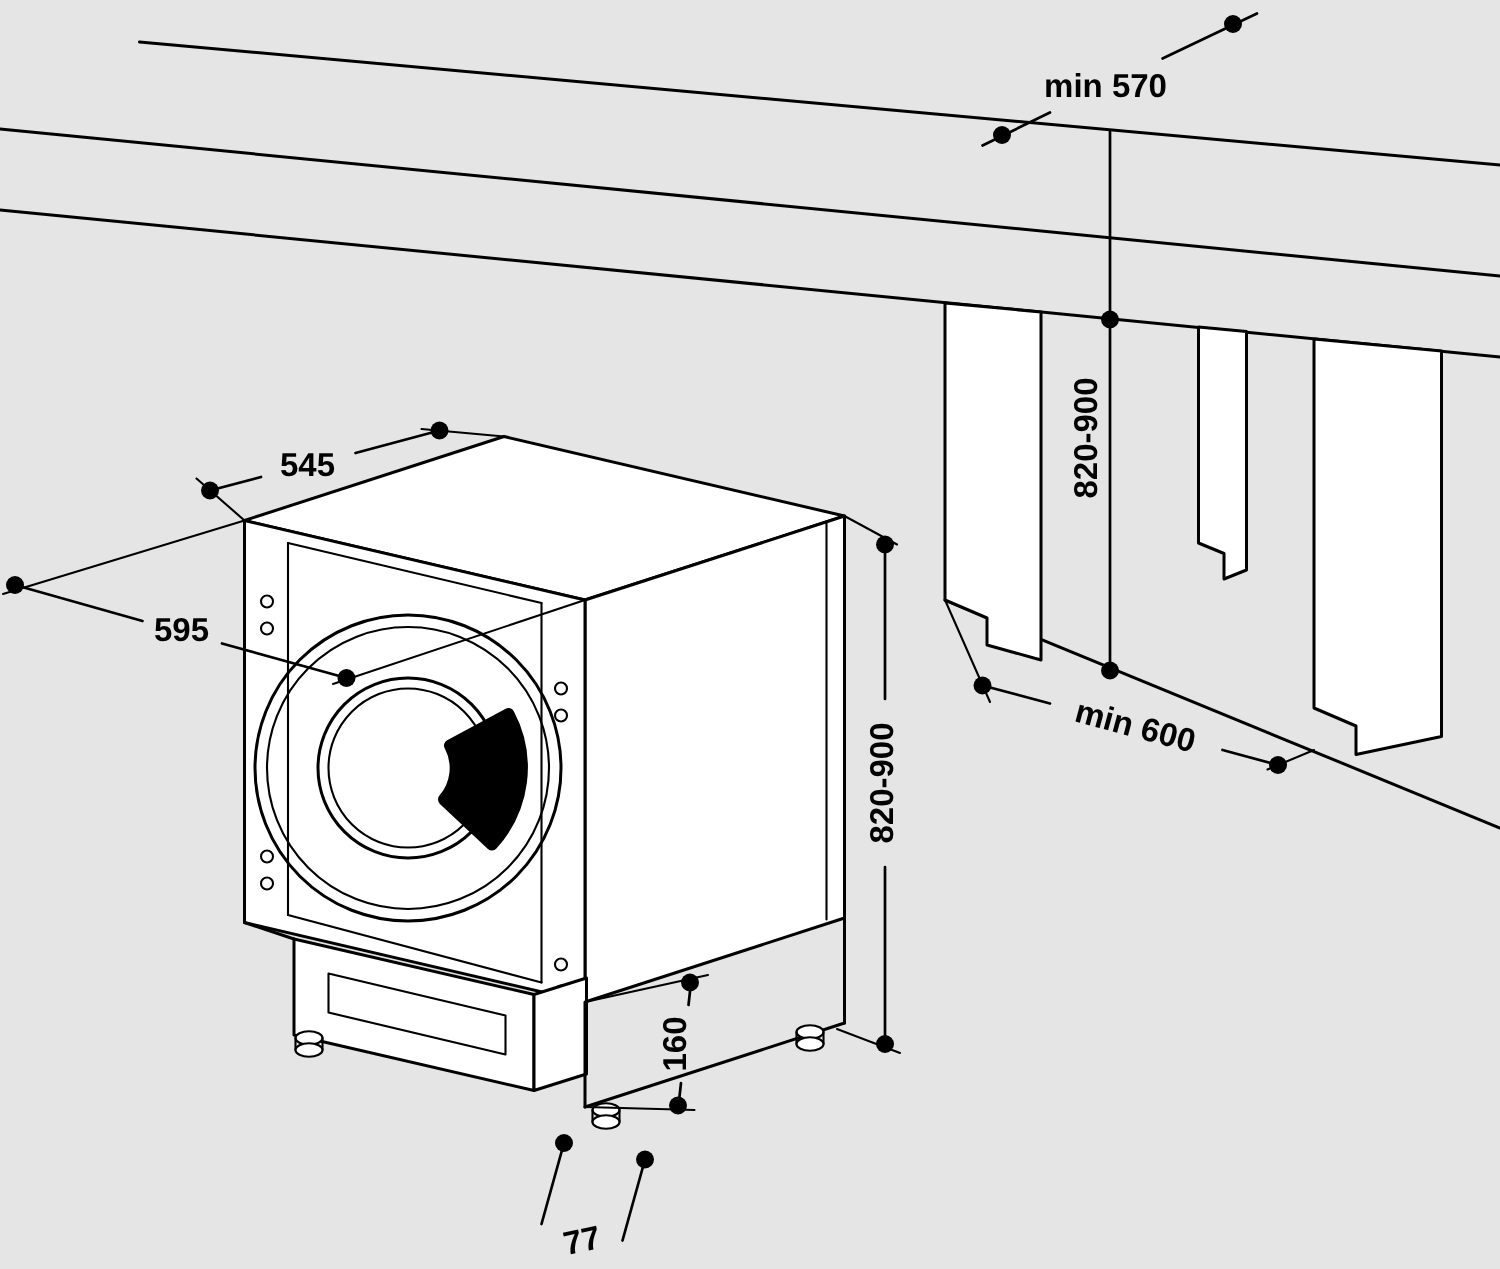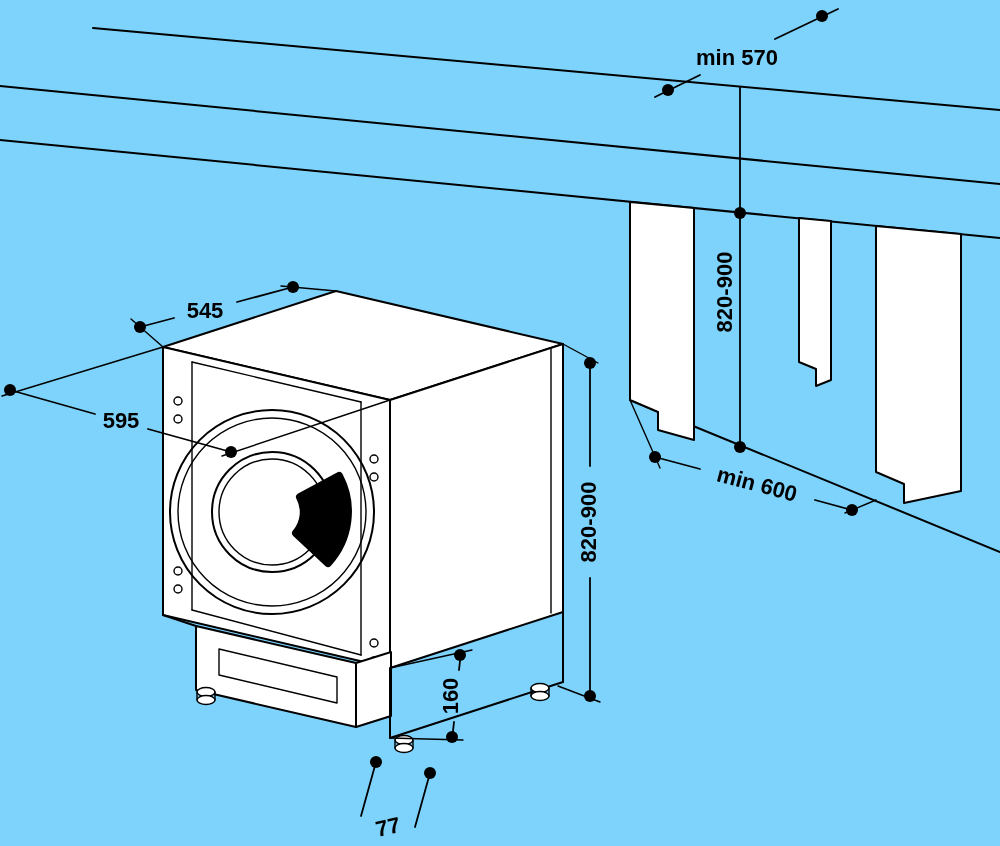--- a/index.html
+++ b/index.html
@@ -1,16 +1,16 @@
 <!DOCTYPE html>
 <html><head>
 <meta charset="utf-8">
 <style>
   html,body{margin:0;padding:0;background:#ffffff;}
-  #canvas{position:relative;width:1000px;height:846px;background:#7dd3fc;overflow:hidden;
+  #canvas{position:relative;width:1000px;height:846px;background:#e5e5e5;overflow:hidden;
           font-family:"Liberation Sans", sans-serif;}
   svg{display:block;}
   .ln{stroke:#000;stroke-width:2;fill:none;stroke-linecap:round;stroke-linejoin:round;}
   .thin{stroke-width:1.4;}
   .dim{stroke-width:1.8;}
   .white{fill:#ffffff;}
   .dot{fill:#000;stroke:none;}
   .blk{fill:#000;stroke:#000;stroke-width:8;stroke-linejoin:round;}
   text.dimlabel{font-family:"Liberation Sans", sans-serif;font-weight:700;font-size:22px;
         fill:#000;text-anchor:middle;dominant-baseline:central;}

